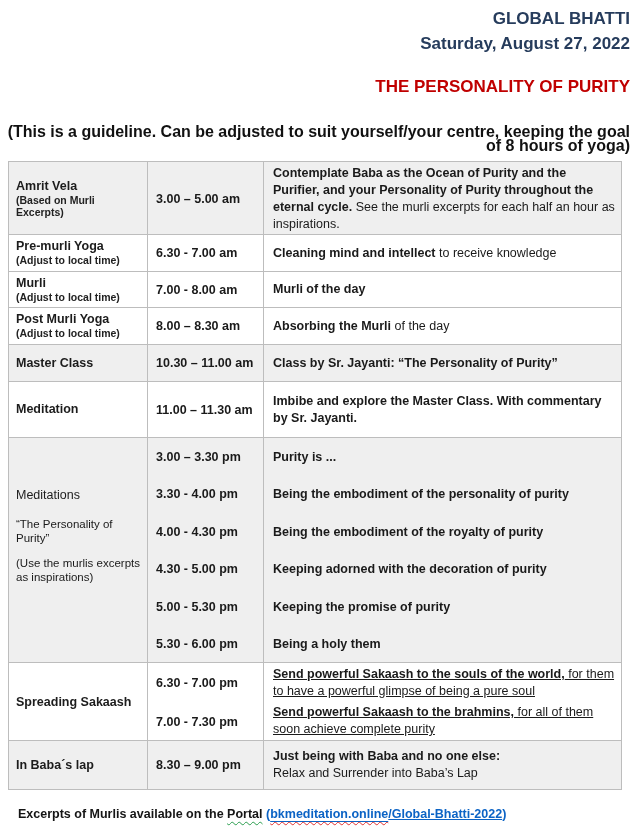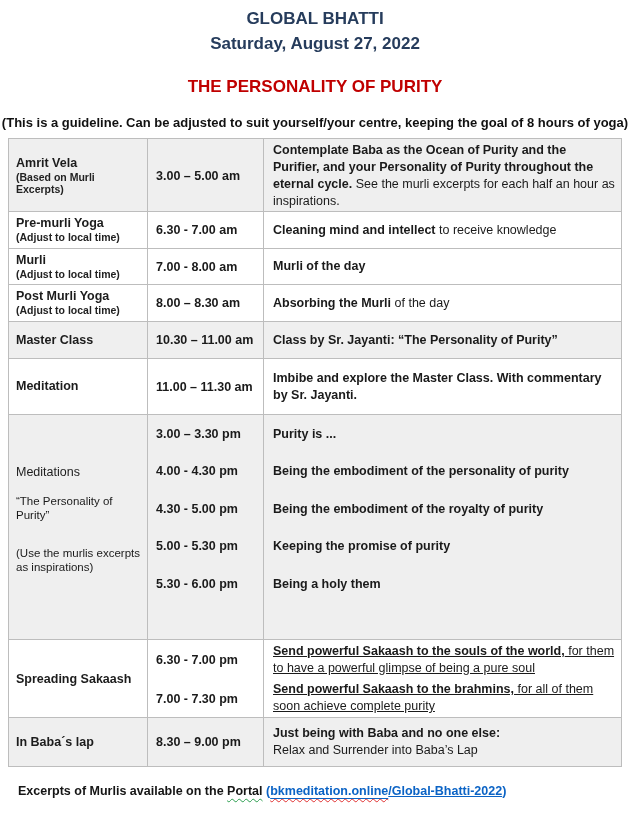--- a/index.html
+++ b/index.html
@@ -9,25 +9,25 @@
     --border:#BDBDBD;
     --shade:#EFEFEF;
     --ink:#1a1a1a;
   }
   *{box-sizing:border-box;margin:0;padding:0;}
   html,body{background:#fff;}
   body{
     width:630px;height:830px;overflow:hidden;
     font-family:"Liberation Sans",sans-serif;color:var(--ink);
   }
-  .hdr{text-align:center;padding-top:6px;}
+  .hdr{text-align:right;padding-top:6px;}
   .title{font-size:17px;font-weight:bold;color:var(--navy);line-height:25px;}
   .theme{font-size:17px;font-weight:bold;color:var(--red);margin-top:19px;line-height:24px;}
   .section{font-size:15.5px;color:var(--navy);margin-top:13px;line-height:19px;}
-  .guide{font-size:13px;font-weight:600;color:#111;margin-top:17px;line-height:14px;}
+  .guide{font-size:16px;font-weight:600;color:#111;margin-top:26px;line-height:14px;}
 
   .tbl{margin:8px 8px 0 8px;border:1px solid var(--border);}
   .row{display:grid;grid-template-columns:139px 116px 1fr;border-bottom:1px solid var(--border);}
   .row:last-child{border-bottom:none;}
   .shade{background:var(--shade);}
   .hr1{height:73px}.hr2{height:37px}.hr3{height:36px}.hr4{height:37px}.hr5{height:37px}
   .hr6{height:56px}.hr7{height:225px}.hr8{height:78px}.hr9{height:48px}
 
   .c1{border-right:1px solid var(--border);display:flex;flex-direction:column;justify-content:center;padding:2px 4px 2px 7px;font-weight:bold;}
   .c2{border-right:1px solid var(--border);display:flex;align-items:center;padding-left:8px;font-weight:bold;font-size:12.5px;}
@@ -36,21 +36,21 @@
   .name{font-size:12.5px;color:#1c1c1c;line-height:15px;}
   .sub{font-size:10.5px;color:#222;line-height:12.5px;}
   .bd{font-weight:bold;}
 
   
   .c1m{border-right:1px solid var(--border);padding:50px 6px 0 7px;}
   .c2m{border-right:1px solid var(--border);padding-left:8px;}
   .c3m{padding-left:9px;}
   .slot{height:37.5px;display:flex;align-items:center;font-weight:bold;font-size:12.5px;}
   .quote{margin-top:15px;font-size:11.5px;line-height:13.5px;}
-  .note{margin-top:25px;font-size:11.5px;line-height:13.5px;}
+  .note{margin-top:12px;font-size:11.5px;line-height:13.5px;}
 
   
   .t8{height:39px;display:flex;align-items:center;}
   .p8{line-height:17px;text-decoration:underline;}
   .p8 + .p8{margin-top:4px;}
 
   .footer{margin:13px 0 0 18px;font-size:12.5px;font-weight:bold;line-height:22px;color:#151515;}
   .sq-green{text-decoration:underline wavy #2a9d4e 1px;text-underline-offset:3px;}
   .lnk{color:var(--blue);font-weight:bold;}
   .sq-red{text-decoration:underline wavy #e03030 1px;text-underline-offset:3px;color:var(--blue);}
@@ -136,29 +136,31 @@
     </div>
 
     <div class="row hr7 shade">
       <div class="c1m">
         <div class="name">Meditations</div>
         <div class="quote">“The Personality of Purity”</div>
         <div class="note">(Use the murlis excerpts as inspirations)</div>
       </div>
       <div class="c2m">
         <div class="slot">3.00 – 3.30 pm</div>
+        <div class="slot">3.30 - 4.00 pm</div>
         <div class="slot">4.00 - 4.30 pm</div>
         <div class="slot">4.30 - 5.00 pm</div>
         <div class="slot">5.00 - 5.30 pm</div>
         <div class="slot">5.30 - 6.00 pm</div>
       </div>
       <div class="c3m">
         <div class="slot">Purity is ...</div>
         <div class="slot">Being the embodiment of the personality of purity</div>
         <div class="slot">Being the embodiment of the royalty of purity</div>
+        <div class="slot">Keeping adorned with the decoration of purity</div>
         <div class="slot">Keeping the promise of purity</div>
         <div class="slot">Being a holy them</div>
       </div>
     </div>
 
     <div class="row hr8">
       <div class="c1">
         <div class="name">Spreading Sakaash</div>
       </div>
       <div class="c2" style="flex-direction:column;align-items:flex-start;justify-content:center;">

